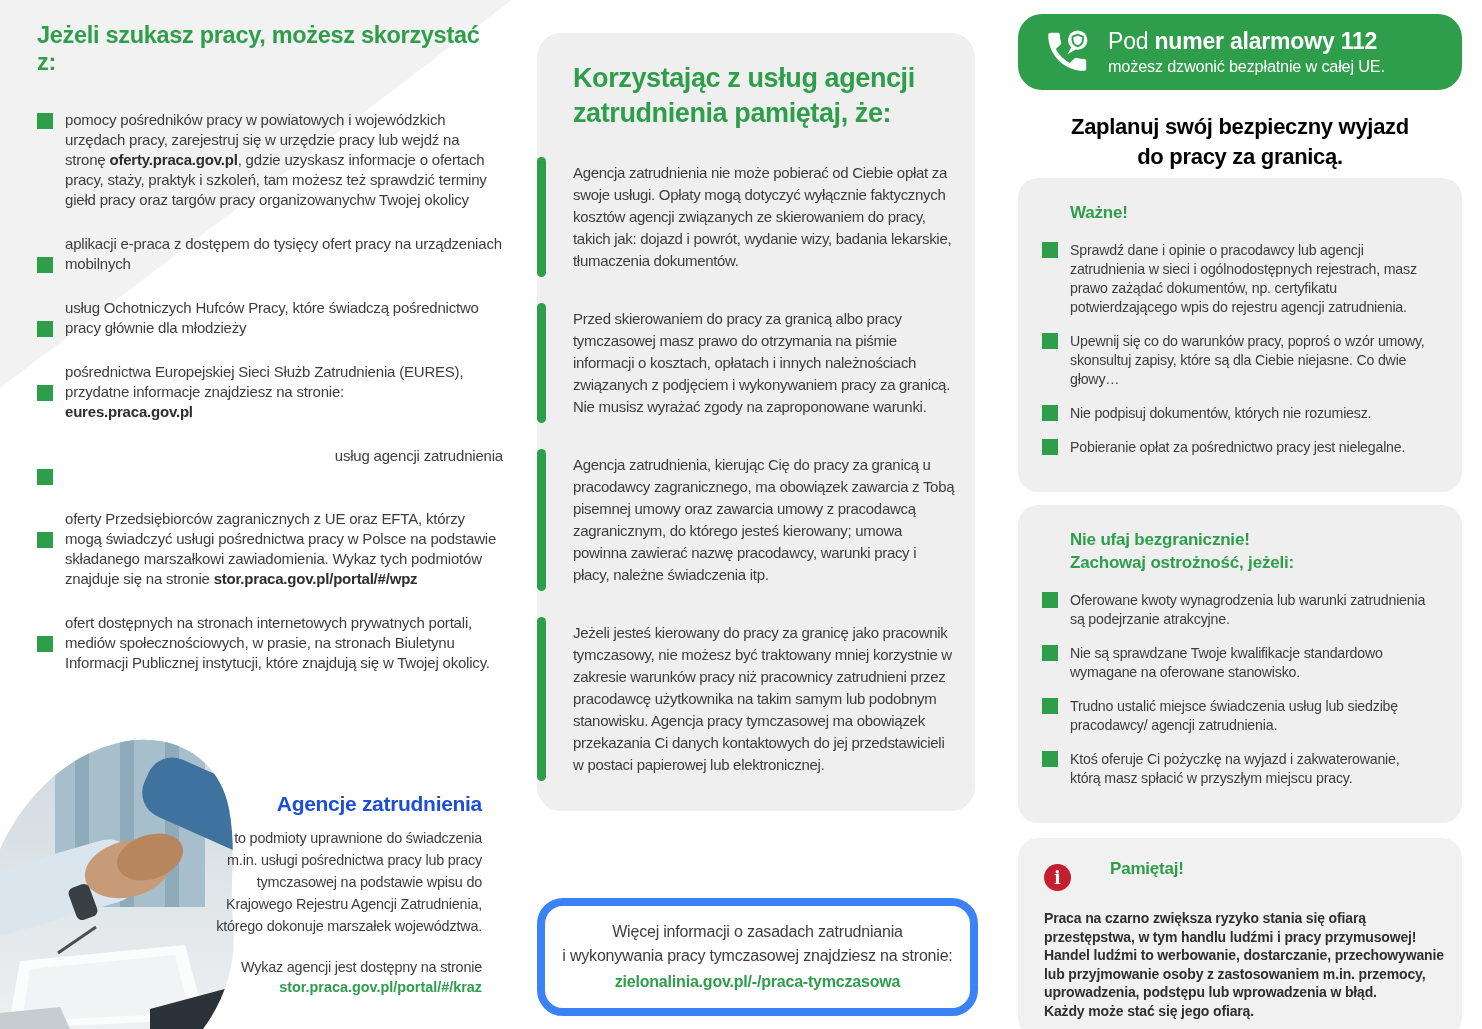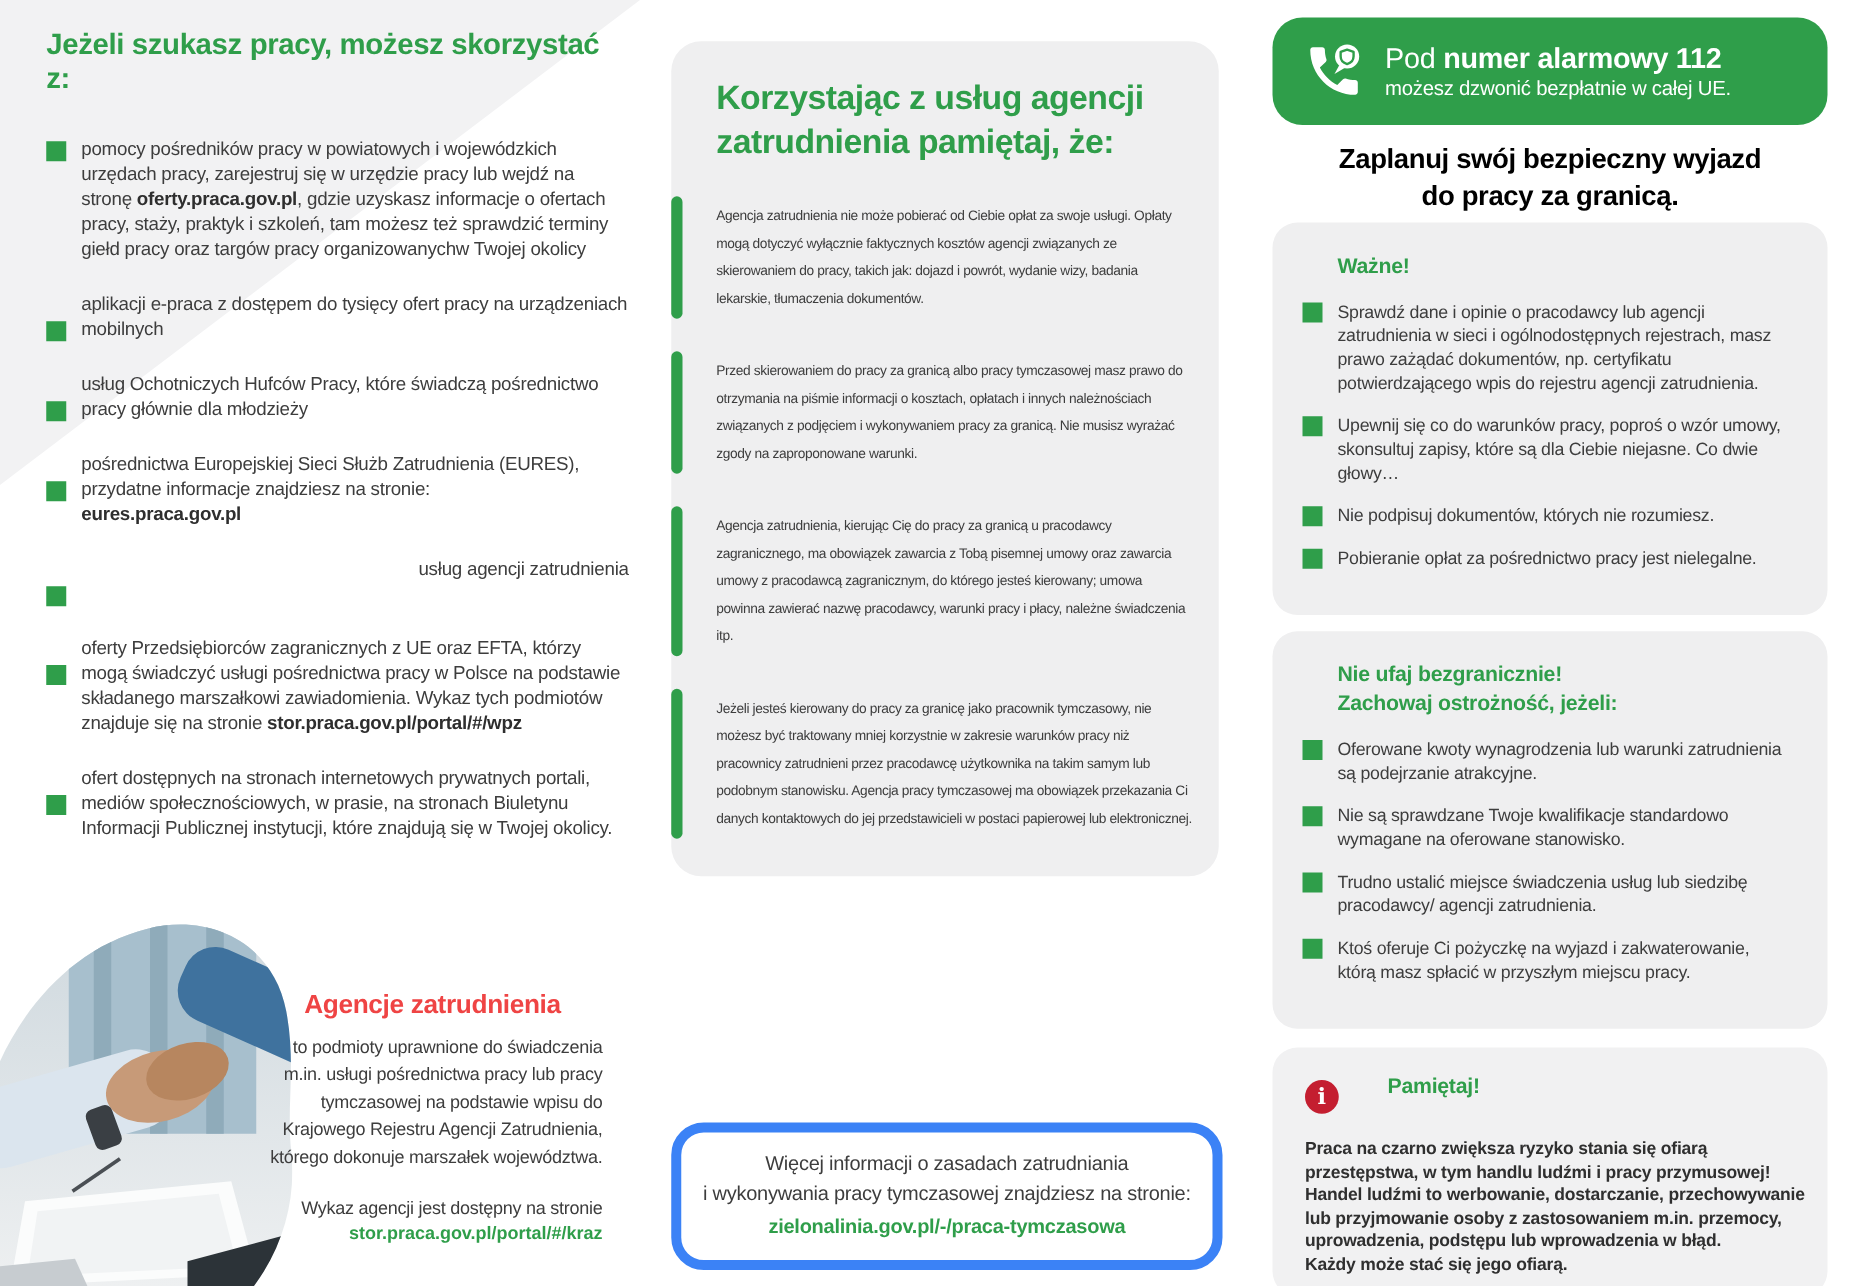--- a/index.html
+++ b/index.html
@@ -23,51 +23,51 @@
     letter-spacing:-0.2px;color:#3d3d3d;justify-content:space-between;
   }
   ul.bullets .sq{flex:0 0 16px;width:16px;height:16px;background:#2F9E4A;margin-top:3px;}
   ul.bullets li.off2 .sq{margin-top:23px;}
   .btxt{white-space:pre-line;}
   .btxt b{color:#2e2e2e;}
   
   .photo{position:absolute;left:0;bottom:0;width:270px;height:312px;}
   
   .agency{position:absolute;left:210px;top:792px;width:272px;text-align:right;}
-  .agency h2{margin:0 0 12px 0;font-size:21px;font-weight:bold;color:#ef4444;letter-spacing:-0.3px;text-align:center;}
+  .agency h2{margin:0 0 12px 0;font-size:21px;font-weight:bold;color:#1d4ed8;letter-spacing:-0.3px;}
   .agency .abody{font-size:14.4px;line-height:1.52;letter-spacing:-0.2px;}
   .agency .anote{margin-top:20px;font-size:14.4px;line-height:1.5;letter-spacing:-0.2px;}
   .agency .alink{display:block;font-size:14.4px;font-weight:bold;color:#2F9E4A;text-decoration:none;}
   
   .mid-card{
     position:absolute;left:537px;top:33px;width:438px;box-sizing:border-box;
     background:#efeff0;border-radius:24px;padding:28px 20px 4px 0;
   }
   .mid-heading{
     margin:0 0 26px 36px;font-size:27px;line-height:1.3;font-weight:bold;color:#2F9E4A;
     letter-spacing:-0.4px;white-space:pre-line;
   }
   .para{
     position:relative;margin:0 0 26px 0;padding:5px 0 5px 36px;
-    font-size:11px;line-height:22px;letter-spacing:-0.3px;color:#3d3d3d;
+    font-size:15px;line-height:22px;letter-spacing:-0.3px;color:#3d3d3d;
   }
   .para::before{
     content:"";position:absolute;left:0;top:0;bottom:0;width:9px;border-radius:10px;background:#2F9E4A;
   }
   .info-box{
     position:absolute;left:537px;top:898px;width:441px;height:118px;box-sizing:border-box;
     background:#fff;border:8px solid #3b82f6;border-radius:26px;
     display:flex;flex-direction:column;justify-content:center;align-items:center;
     text-align:center;font-size:16px;line-height:24px;letter-spacing:-0.2px;
   }
   .info-box .itxt{white-space:pre-line;color:#3d3d3d;}
   .info-box .ilink{font-weight:bold;color:#2F9E4A;text-decoration:none;margin-top:2px;}
   
   .banner{
-    position:absolute;left:1018px;top:14px;width:444px;height:86px;box-sizing:border-box;
+    position:absolute;left:1018px;top:14px;width:444px;height:76px;box-sizing:border-box;
     background:#2F9E4A;border-radius:24px;color:#fff;
     display:flex;align-items:center;gap:14px;padding:0 16px 0 22px;
   }
   .banner .btext{display:flex;flex-direction:column;gap:2px;}
   .banner .btitle{font-size:23px;letter-spacing:-0.2px;}
   .banner .btitle b{font-weight:bold;}
   .banner .bsub{font-size:16.3px;font-weight:normal;letter-spacing:-0.2px;}
   .plan-heading{
     position:absolute;left:1018px;top:112px;width:444px;text-align:center;
     font-size:22px;line-height:1.35;font-weight:bold;color:#000000;

